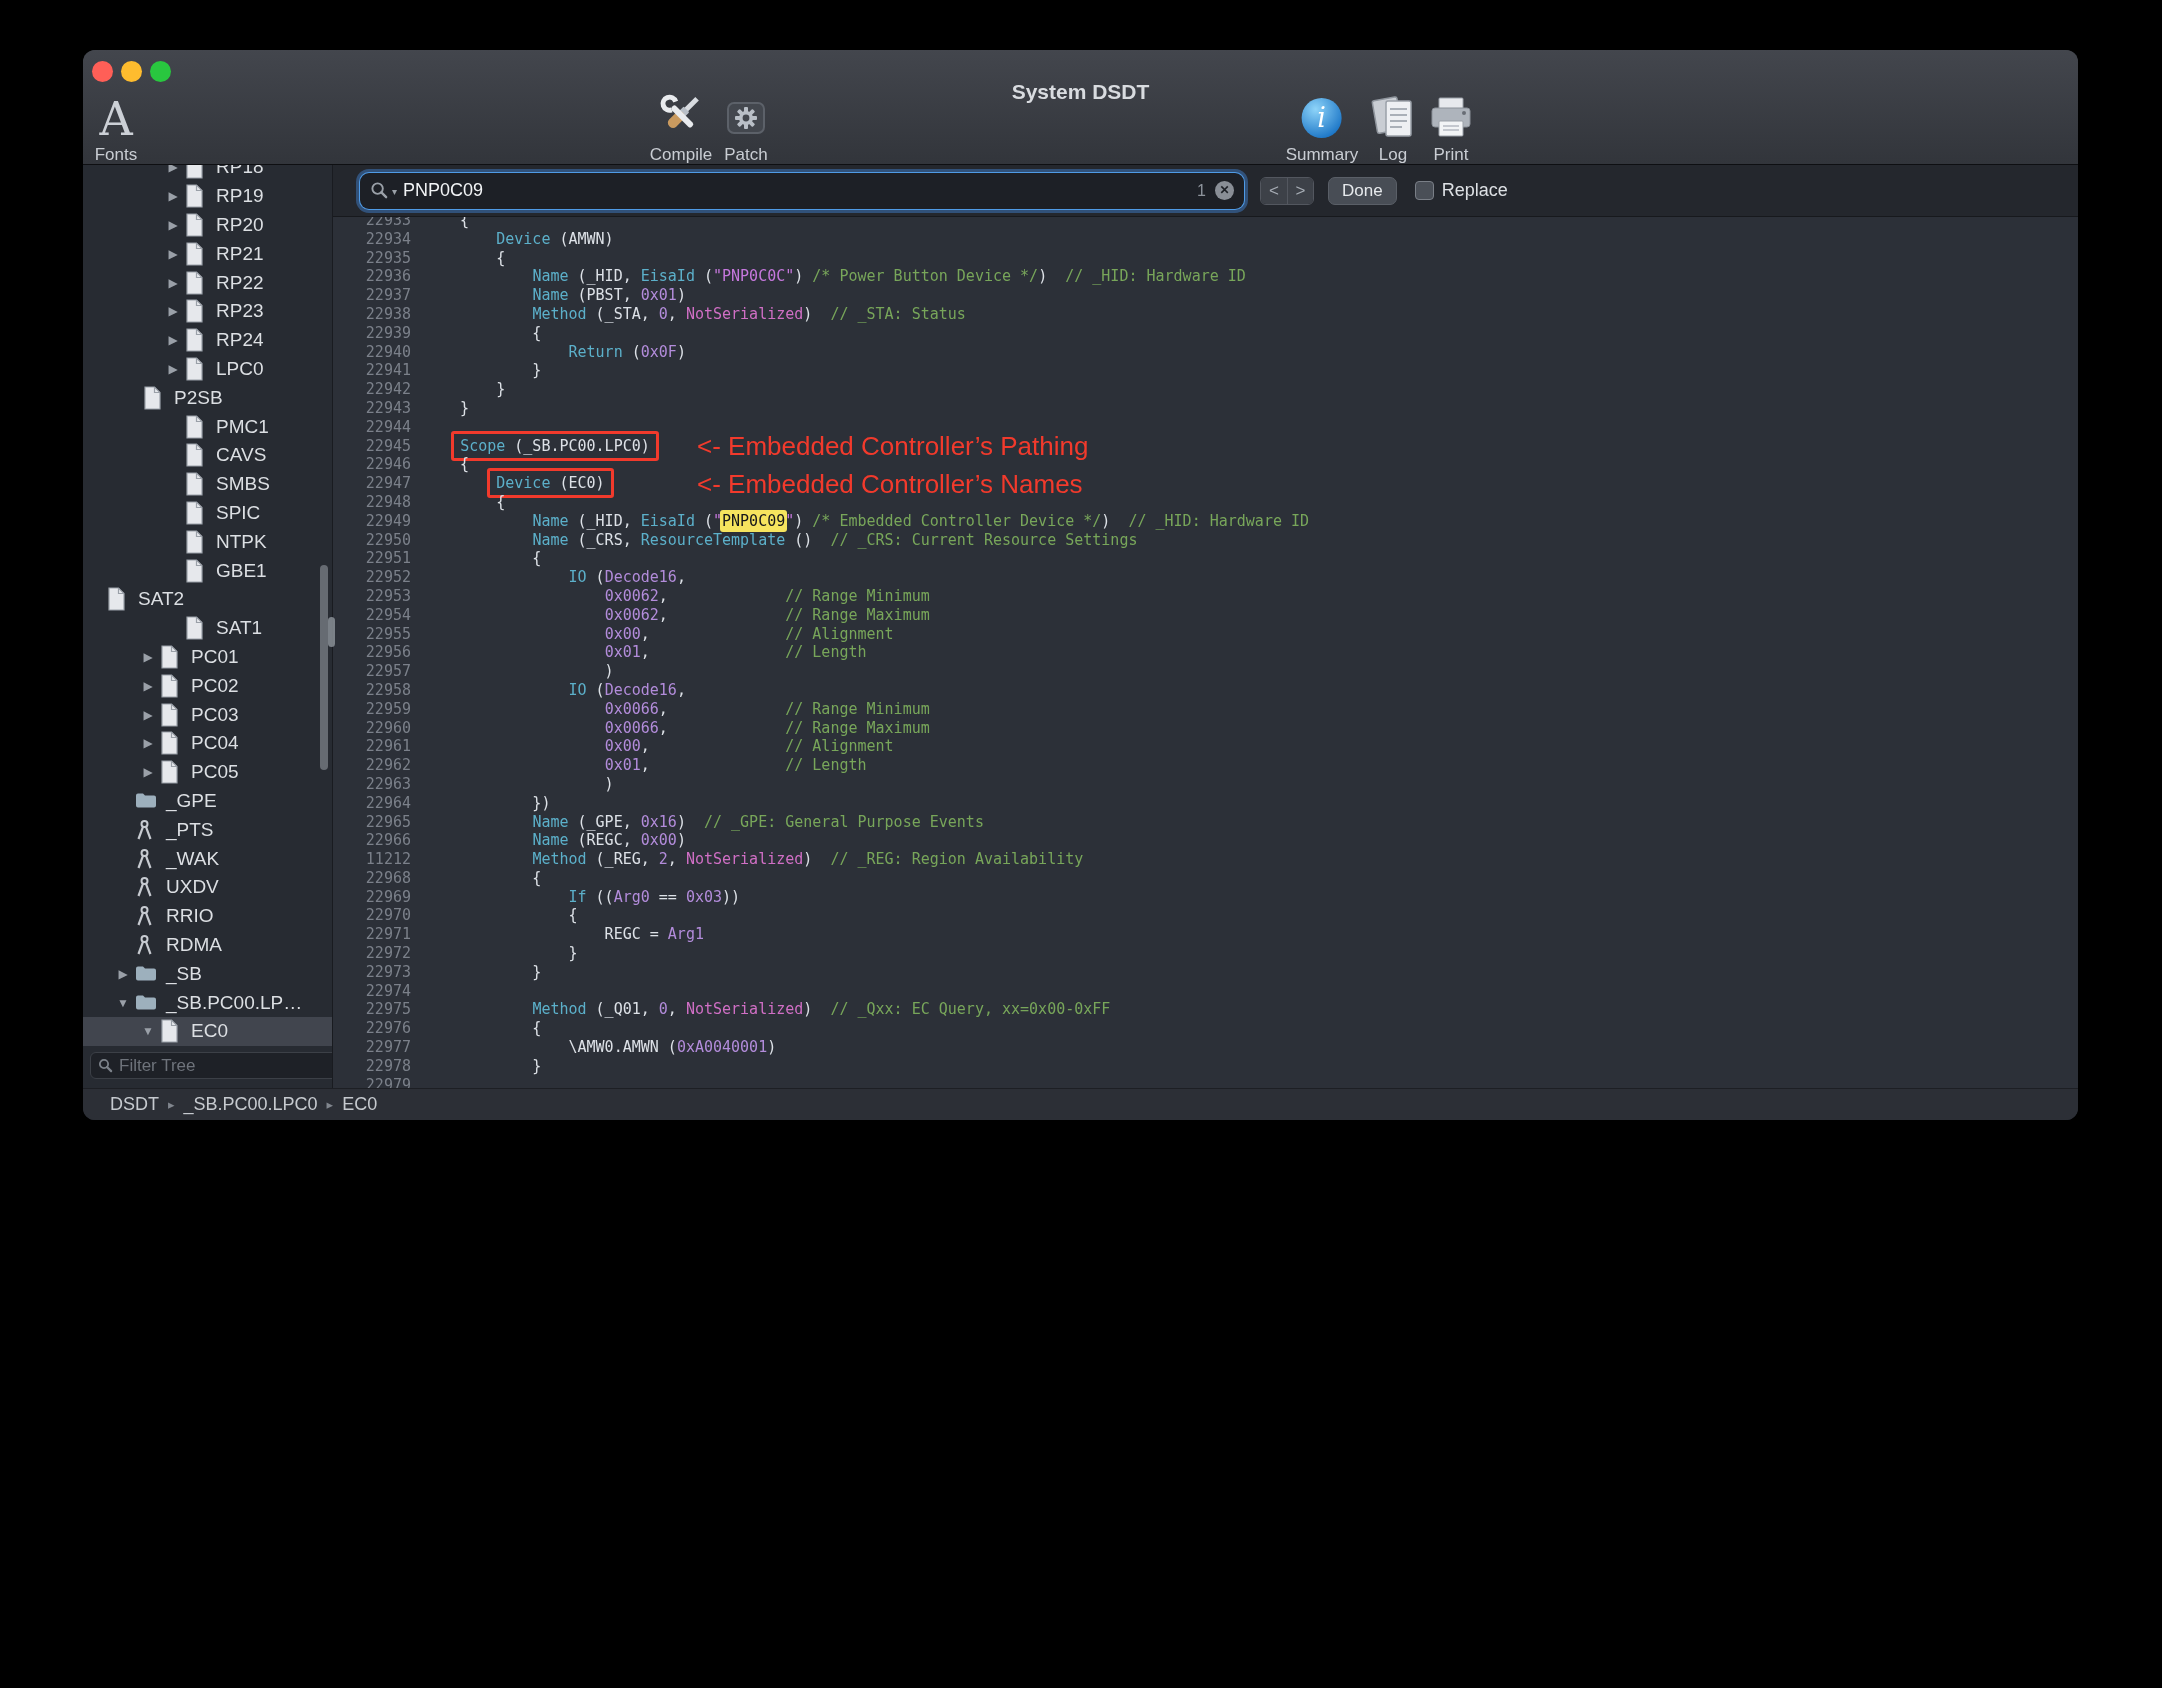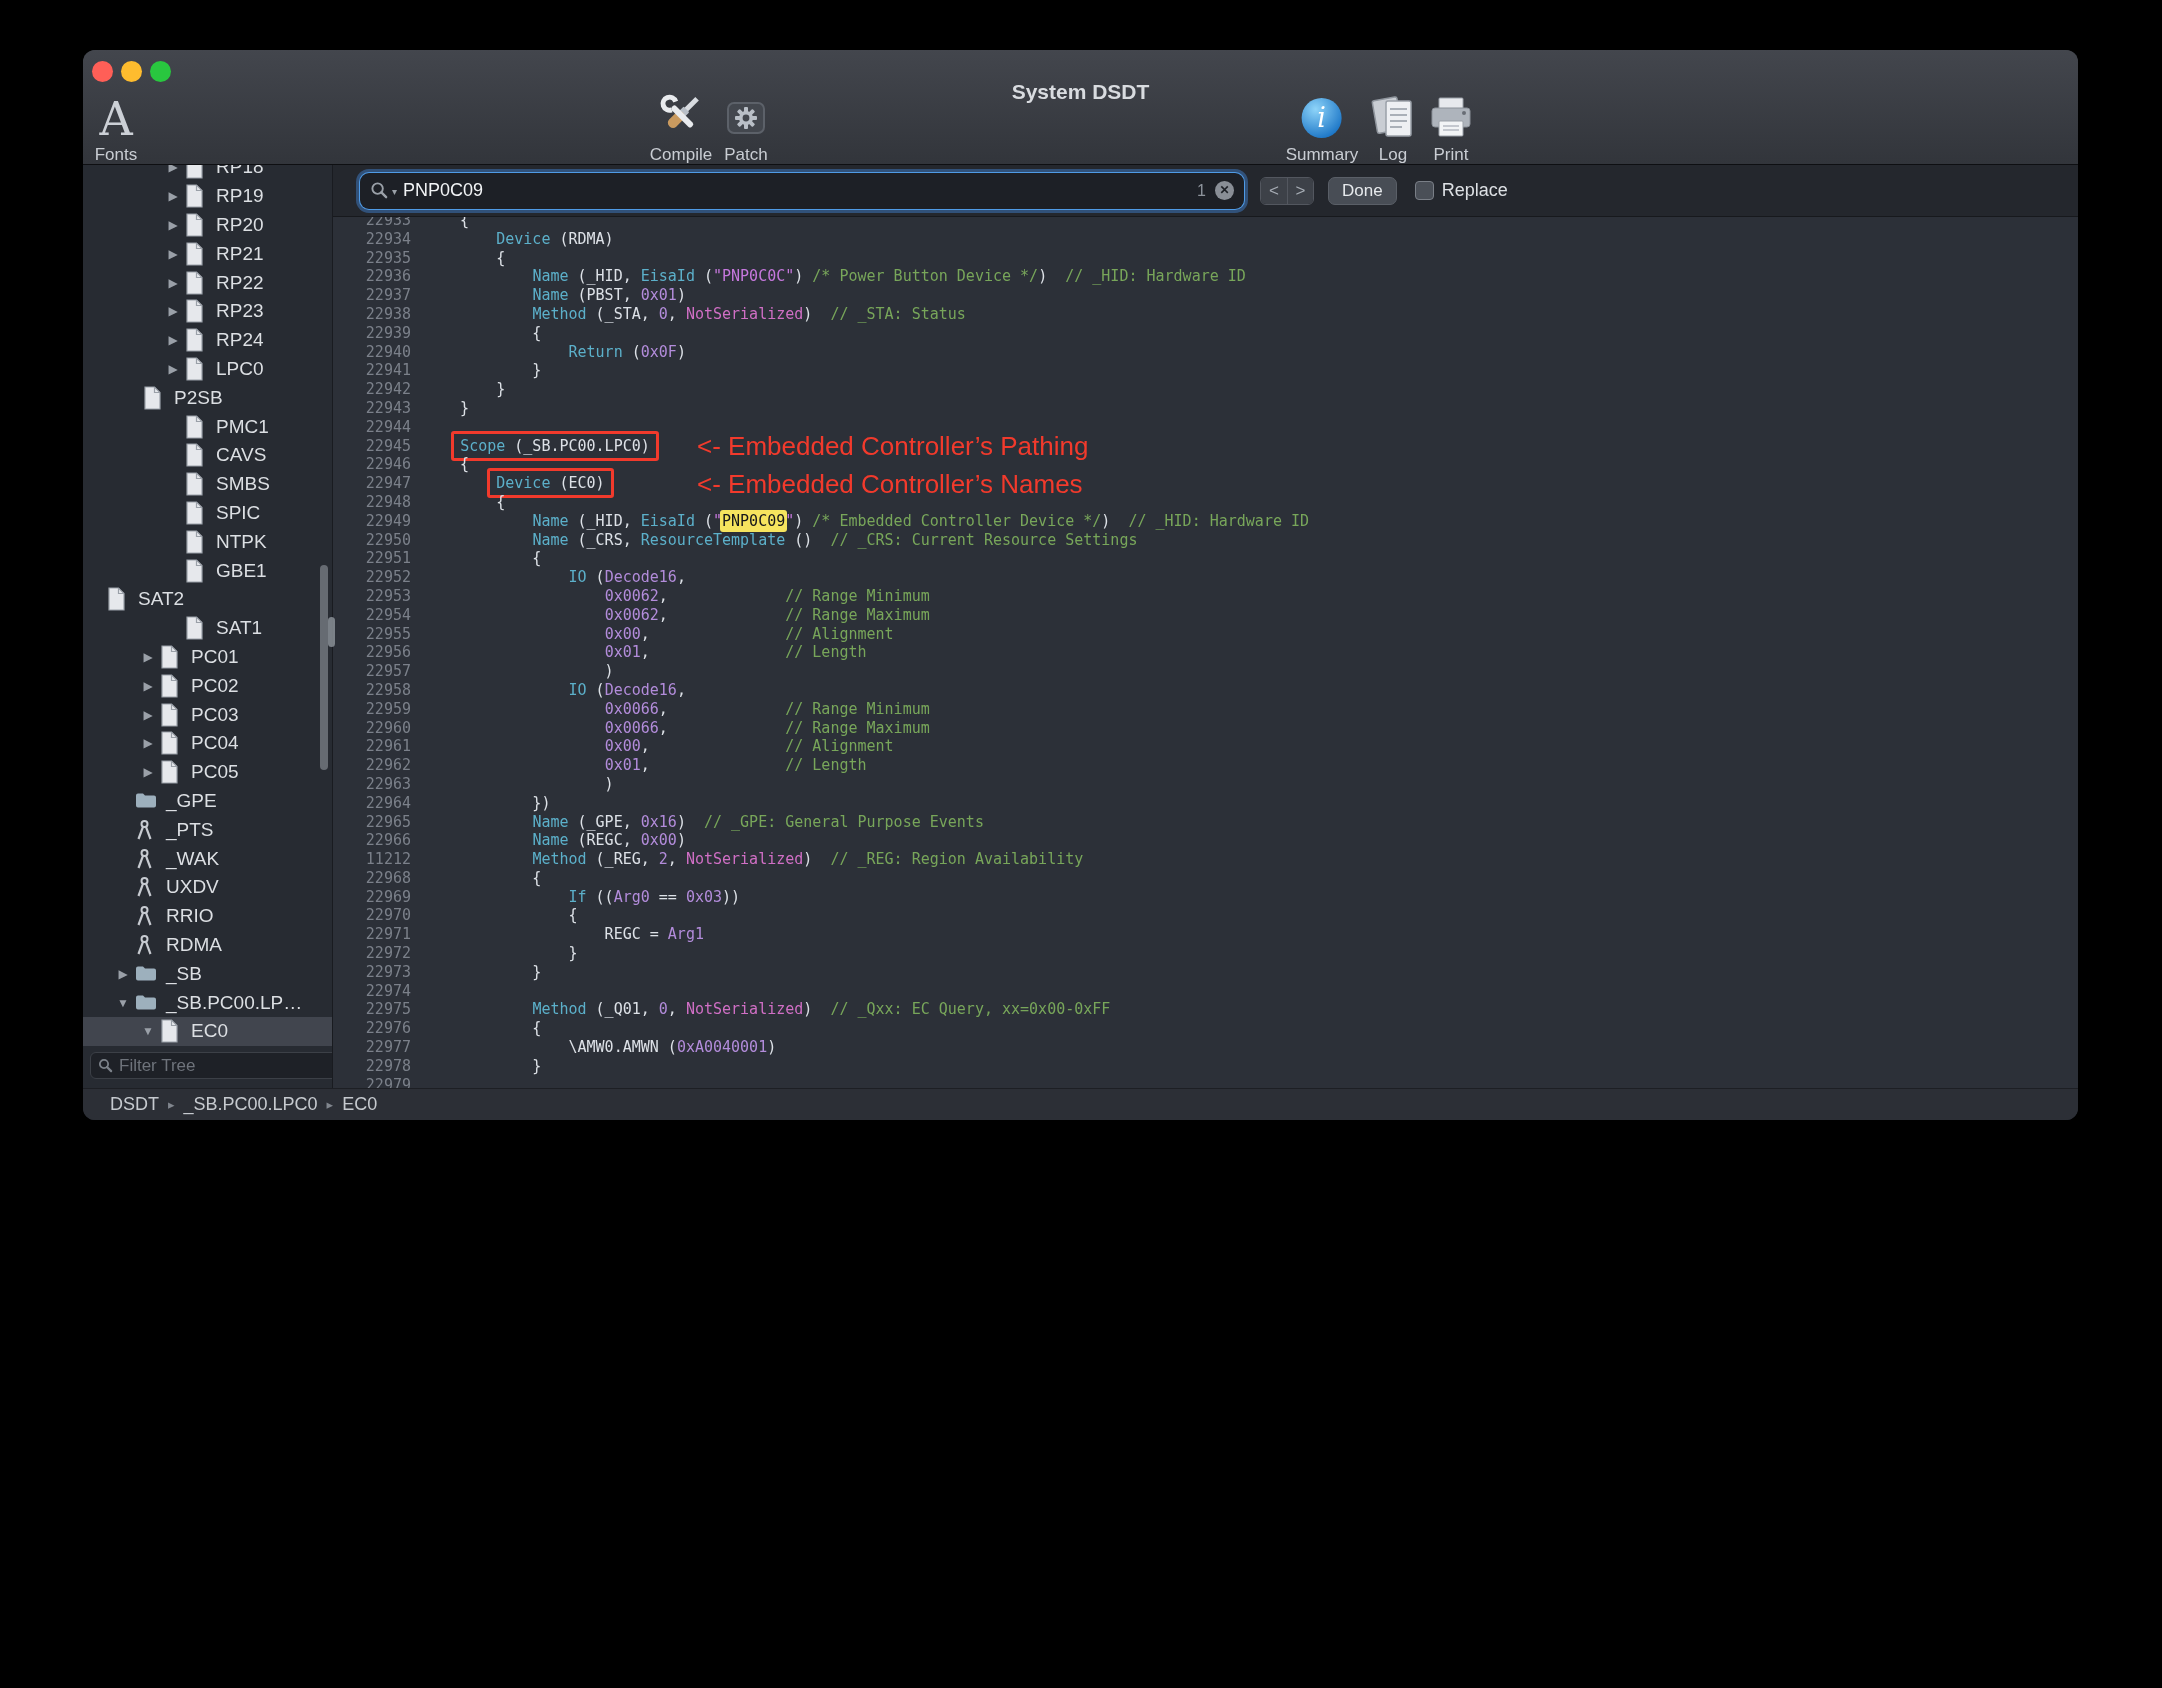--- a/index.html
+++ b/index.html
@@ -543,21 +543,21 @@
           <div class="nav-btn">&gt;</div>
         </div>
         <div class="done-btn">Done</div>
         <div class="replace-check"></div>
         <span class="replace-label">Replace</span>
       </div>
 
       <div class="editor">
         <div id="code-lines">
             <div class="line"><span class="ln">22933</span><span class="code"><span class="t-p">    {</span></span></div>
-            <div class="line"><span class="ln">22934</span><span class="code"><span class="t-p">        </span><span class="t-k">Device</span><span class="t-p"> (RDMA)</span></span></div>
+            <div class="line"><span class="ln">22934</span><span class="code"><span class="t-p">        </span><span class="t-k">Device</span><span class="t-p"> (AMWN)</span></span></div>
             <div class="line"><span class="ln">22935</span><span class="code"><span class="t-p">        {</span></span></div>
             <div class="line"><span class="ln">22936</span><span class="code"><span class="t-p">            </span><span class="t-k">Name</span><span class="t-p"> (_HID, </span><span class="t-k">EisaId</span><span class="t-p"> (</span><span class="t-s">"PNP0C0C"</span><span class="t-p">) </span><span class="t-c">/* Power Button Device */</span><span class="t-p">)  </span><span class="t-c">// _HID: Hardware ID</span></span></div>
             <div class="line"><span class="ln">22937</span><span class="code"><span class="t-p">            </span><span class="t-k">Name</span><span class="t-p"> (PBST, </span><span class="t-n">0x01</span><span class="t-p">)</span></span></div>
             <div class="line"><span class="ln">22938</span><span class="code"><span class="t-p">            </span><span class="t-k">Method</span><span class="t-p"> (_STA, </span><span class="t-n">0</span><span class="t-p">, </span><span class="t-m">NotSerialized</span><span class="t-p">)  </span><span class="t-c">// _STA: Status</span></span></div>
             <div class="line"><span class="ln">22939</span><span class="code"><span class="t-p">            {</span></span></div>
             <div class="line"><span class="ln">22940</span><span class="code"><span class="t-p">                </span><span class="t-k">Return</span><span class="t-p"> (</span><span class="t-n">0x0F</span><span class="t-p">)</span></span></div>
             <div class="line"><span class="ln">22941</span><span class="code"><span class="t-p">            }</span></span></div>
             <div class="line"><span class="ln">22942</span><span class="code"><span class="t-p">        }</span></span></div>
             <div class="line"><span class="ln">22943</span><span class="code"><span class="t-p">    }</span></span></div>
             <div class="line"><span class="ln">22944</span><span class="code"></span></div>

